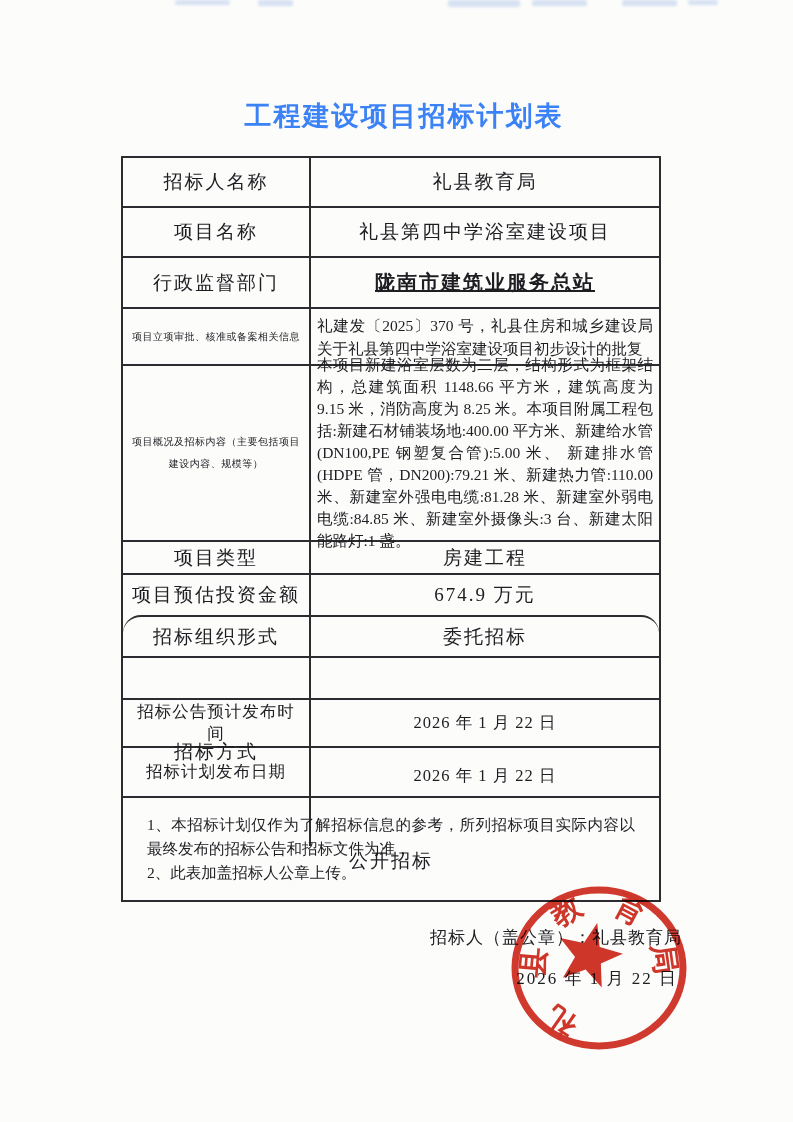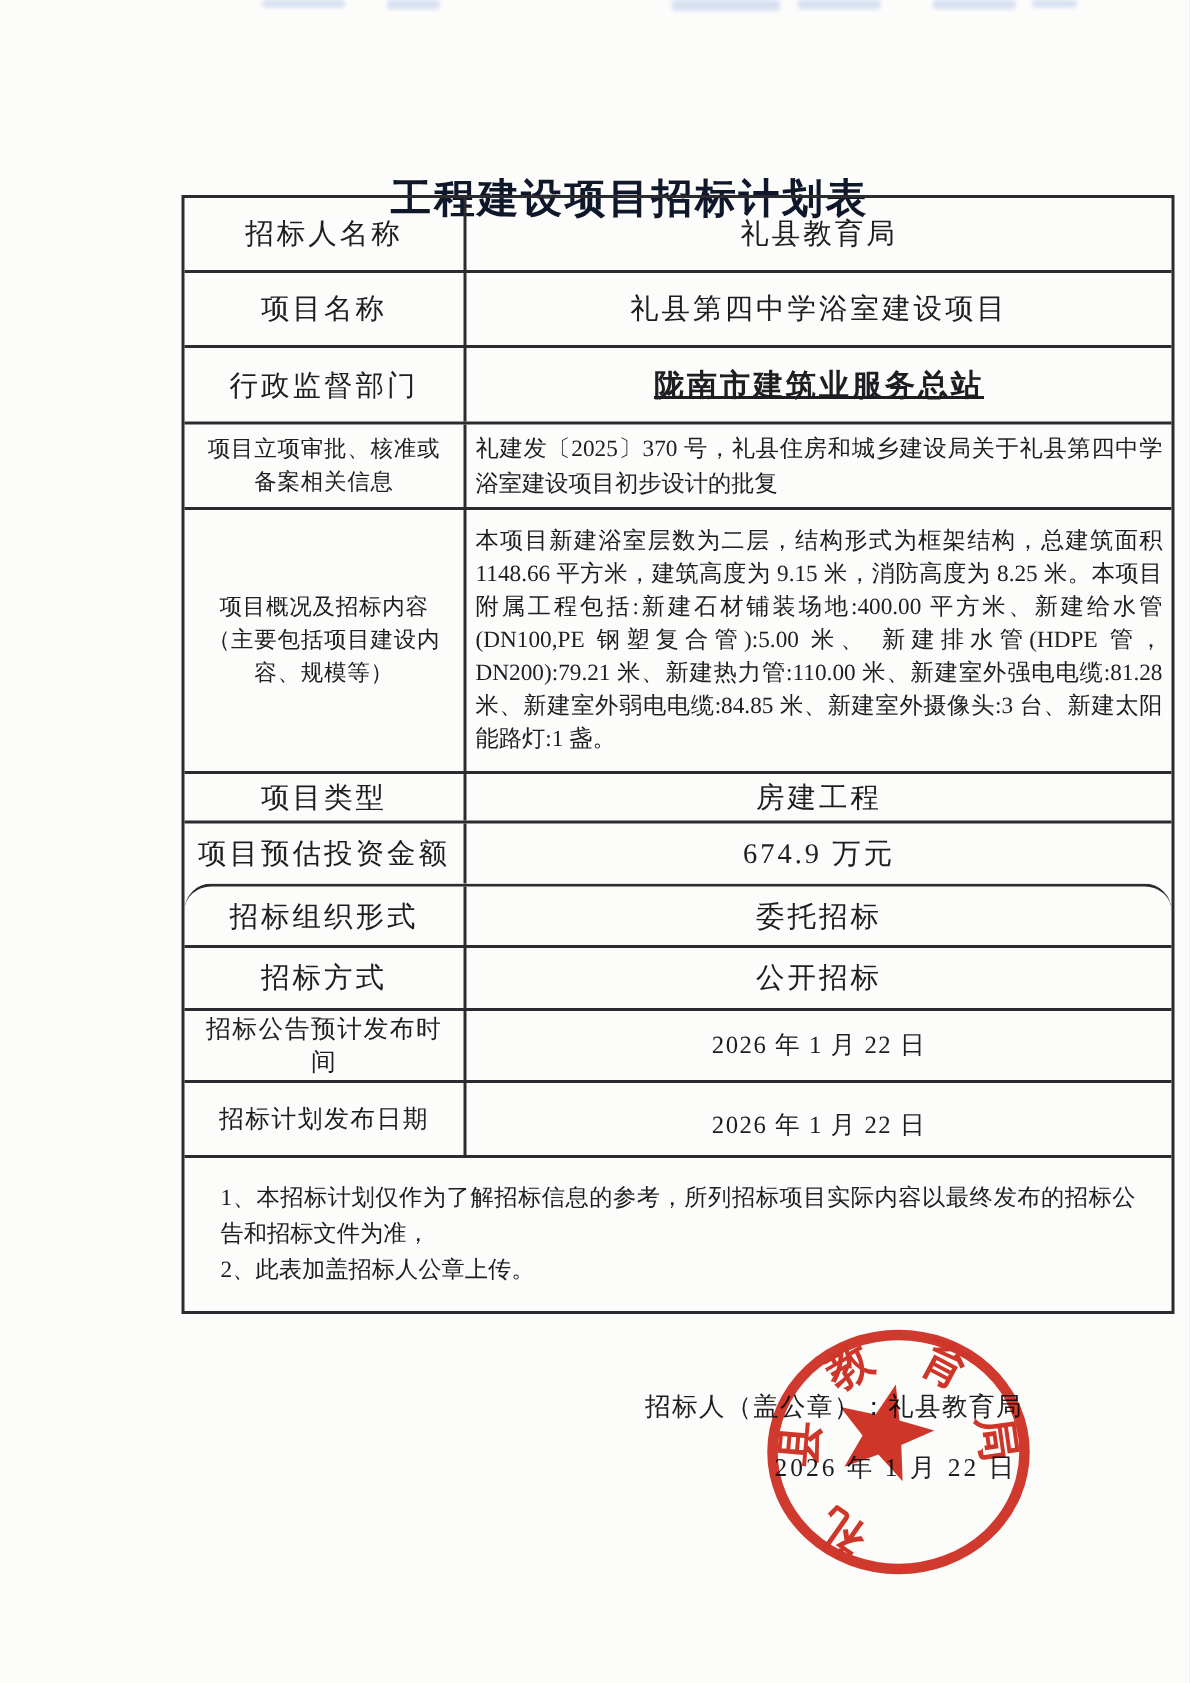--- a/index.html
+++ b/index.html
@@ -16,27 +16,27 @@
   .artifact{position:absolute;top:0;background:rgba(150,180,225,.38);filter:blur(1.5px);border-radius:2px;}
   .a1{left:175px;width:55px;height:5px;}
   .a2{left:258px;width:35px;height:6px;}
   .a3{left:448px;width:72px;height:7px;}
   .a4{left:532px;width:55px;height:6px;}
   .a5{left:622px;width:55px;height:6px;}
   .a6{left:688px;width:30px;height:5px;}
 
   .title{
     position:absolute;top:97px;left:120px;width:566px;
-    margin:17px;text-align:center;
+    margin:1px;text-align:center;
     font-size:27px;font-weight:bold;letter-spacing:2px;
-    color:#0f172a;
+    color:#3b82f6;
   }
 
   .table{
-    position:absolute;left:121px;top:130px;width:662px;
+    position:absolute;left:121px;top:156px;width:540px;
     border:2px solid #2c2c30;
     box-sizing:border-box;
     background:transparent;
   }
   .row{display:flex;box-sizing:border-box;border-top:2px solid #2c2c30;}
   .row:first-child{border-top:none;}
   .lab{
     width:188px;flex:0 0 188px;box-sizing:border-box;
     border-right:2px solid #2c2c30;
     display:flex;align-items:center;justify-content:center;
@@ -46,35 +46,35 @@
     flex:1;box-sizing:border-box;
     display:flex;align-items:center;justify-content:center;
     text-align:center;padding:2px 8px;
   }
   .val.left{justify-content:flex-start;text-align:justify;}
   .val.left .txt{width:100%;}
   
   .big .lab{font-size:19px;letter-spacing:2px;}
   .big .val{font-size:19px;letter-spacing:2px;}
   
-  .sm .lab{font-size:15px;line-height:22px;letter-spacing:.5px;}
+  .sm .lab{font-size:10px;line-height:22px;letter-spacing:.5px;}
   .sm .val{font-size:15.5px;}
 
   .r1{height:48px;}
   .r2{height:50px;}
   .r3{height:51px;}
   .r3 .val{font-family:"Liberation Sans",sans-serif;font-weight:bold;font-size:20px;letter-spacing:2px;text-decoration:underline;}
   .r4{height:57px;}
   .r4 .val{line-height:23px;padding:2px 6px;}
   .r5{height:176px;}
   .r5 .val{line-height:22px;padding:3px 6px;}
   .r6{height:33px;}
   .r7{height:42px;}
   .r8{height:41px;border-radius:18px;}
-  .r9{height:42px;}
+  .r9{height:42px;flex-direction:column;}
   .r10{height:48px;}
   .r10 .lab,.r10 .val{font-size:16.5px;letter-spacing:1px;}
   .r11{height:50px;}
   .r11 .lab,.r11 .val{font-size:16.5px;letter-spacing:1px;}
   .r11 .val{align-items:flex-end;padding-bottom:9px;}
   .r12{height:104px;}
   .r12 .val{line-height:24px;white-space:pre-line;padding:2px 24px;}
 
   .signer{
     position:absolute;top:926px;right:111px;

